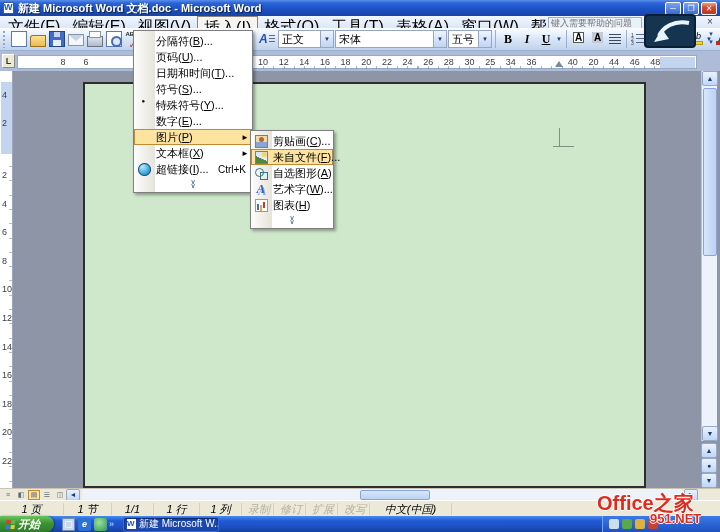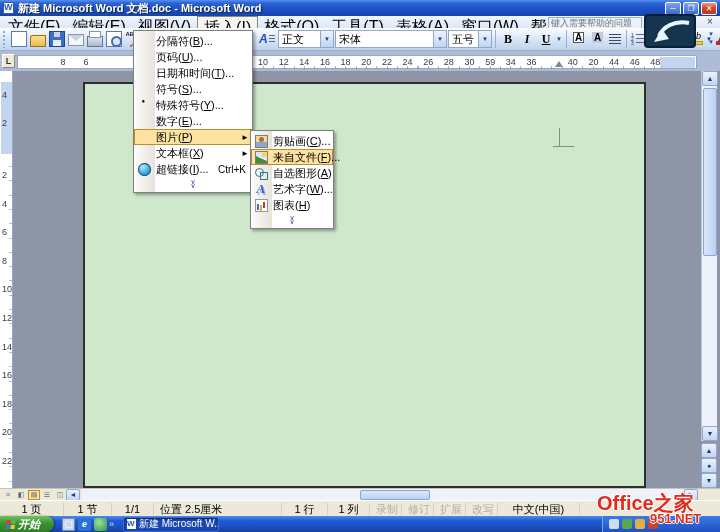--- a/index.html
+++ b/index.html
@@ -159,21 +159,21 @@
   .vbtn { width:12px; height:10px; font-size:7px; line-height:9px; text-align:center; color:#5a6a7a; background:#ece9d8; }
   .vbtn.active { background:#fbe3a6; box-shadow:inset 0 0 0 1px #c08a2d; }
   .hbtn { position:absolute; top:0; width:14px; height:12px; background:linear-gradient(#eaf2fd,#c2d6f2);
     border:1px solid #94a8cc; border-radius:2px; color:#1a3a78; font-size:7px; text-align:center; line-height:10px; }
   .htrack { position:absolute; left:82px; top:0; width:600px; height:12px; background:#eef2fa; }
   .hthumb { position:absolute; left:278px; top:1px; width:70px; height:10px; border:1px solid #86a4e0; border-radius:2px;
     background:linear-gradient(#d8e6fa,#bcd2f2); }
 
   
   .statusbar { position:absolute; left:0; top:500px; width:720px; height:16px; background:#ece9d8;
-    border-top:1px solid #fff; display:flex; align-items:center; font-size:11px; }
+    border-top:1px solid #fff; display:flex; align-items:center; font-size:11px;font-style:italic; }
   .st { padding:0 6px; white-space:nowrap; border-right:1px solid #d4d0c0; height:12px; line-height:12px; }
   .st.c { text-align:center; }
   .st.dim { color:#b4b0a4; }
 
   
   .taskbar { position:absolute; left:0; top:516px; width:720px; height:16px;
     background:linear-gradient(#4a8cf0,#2159d6 30%,#1c4fc0 70%,#16409a); display:flex; align-items:center; }
   .startbtn { height:16px; padding:0 14px 0 6px; border-radius:0 8px 8px 0;
     background:linear-gradient(#6cc45e,#3d9334 45%,#2f7d2a); color:#fff; font-weight:bold; font-style:italic;
     font-size:11px; display:flex; align-items:center; gap:3px; box-shadow:1px 0 2px rgba(0,0,0,.4); }
@@ -325,21 +325,21 @@
         <span class="rnum" style="left: 265.65px;">12</span>
         <span class="rnum" style="left: 286.3px;">14</span>
         <span class="rnum" style="left: 306.95px;">16</span>
         <span class="rnum" style="left: 327.6px;">18</span>
         <span class="rnum" style="left: 348.25px;">20</span>
         <span class="rnum" style="left: 368.9px;">22</span>
         <span class="rnum" style="left: 389.55px;">24</span>
         <span class="rnum" style="left: 410.2px;">26</span>
         <span class="rnum" style="left: 430.85px;">28</span>
         <span class="rnum" style="left: 451.5px;">30</span>
-        <span class="rnum" style="left: 472.15px;">59</span>
+        <span class="rnum" style="left: 472.15px;">25</span>
         <span class="rnum" style="left: 492.8px;">34</span>
         <span class="rnum" style="left: 513.45px;">36</span>
         <span class="rnum" style="left: 558px; margin-top: 38px;">38</span>
         <span class="rnum" style="left: 554.75px;">40</span>
         <span class="rnum" style="left: 575.4px;">20</span>
         <span class="rnum" style="left: 596.05px;">44</span>
         <span class="rnum" style="left: 616.7px;">46</span>
         <span class="rnum" style="left: 637.35px;">48</span>
       </div>
   </div>
@@ -486,21 +486,20 @@
     <span class="htrack">
       <span class="hthumb"></span>
     </span>
     <span class="hbtn" style="left:684px">►</span>
   </div>
 
   <div class="statusbar">
     <span class="st c" style="width:64px">1 页</span>
     <span class="st c" style="width:48px">1 节</span>
     <span class="st c" style="width:42px">1/1</span>
-    <span class="st" style="width:128px">位置 2.5厘米</span>
     <span class="st c" style="width:46px">1 行</span>
     <span class="st c" style="width:42px">1 列</span>
     <span id="status-modes" style="display:flex">
         <span class="st c dim" style="width: 32px;">录制</span>
         <span class="st c dim" style="width: 32px;">修订</span>
         <span class="st c dim" style="width: 32px;">扩展</span>
         <span class="st c dim" style="width: 32px;">改写</span>
       </span>
     <span class="st c" style="width:82px">中文(中国)</span>
   </div>

